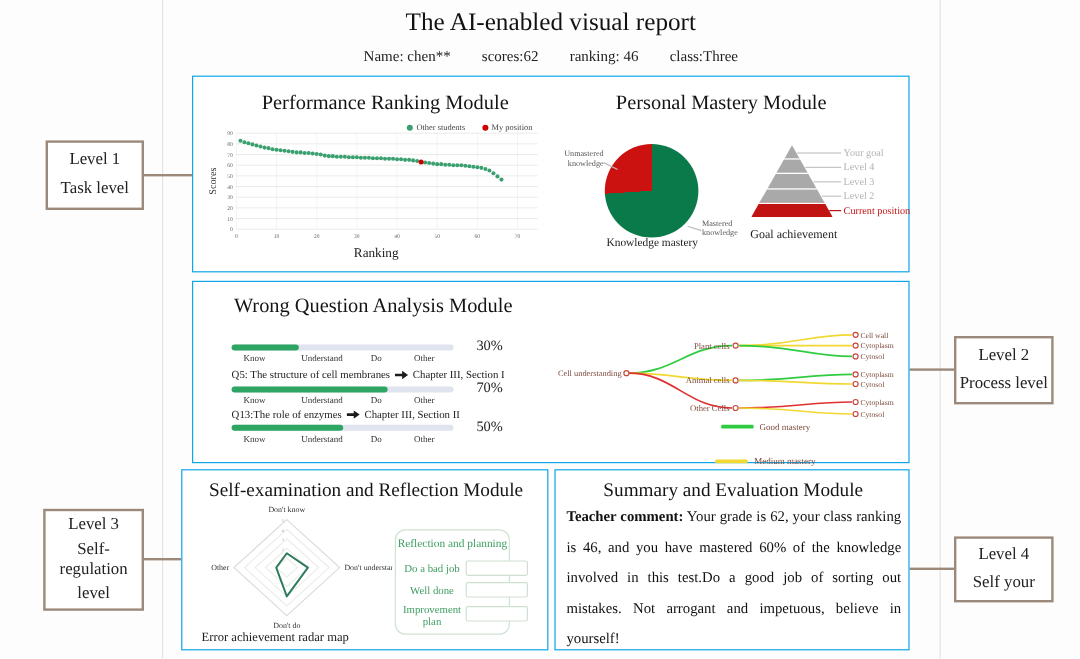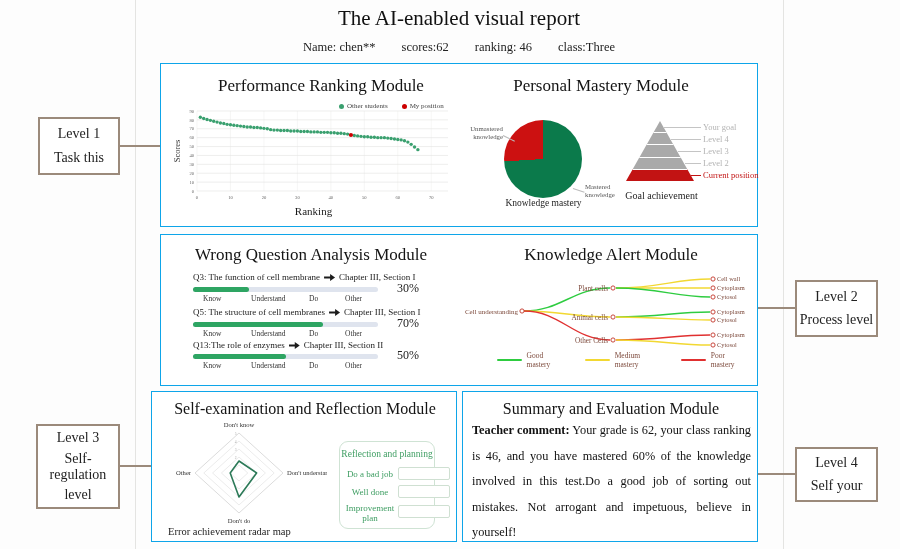--- a/index.html
+++ b/index.html
@@ -83,21 +83,21 @@
     <div class="info">
       <span>Name: chen**</span>
       <span>scores:62</span>
       <span>ranking: 46</span>
       <span>class:Three</span>
     </div>
   </div>
 
   <div class="lvbox abs" style="left:38px; top:117px; width:82px; height:58px;align-items:center;">
     <span>Level 1</span>
-    <span>Task this</span>
+    <span>Task level</span>
   </div>
   <div class="conn" style="left:120px; top:145px; width:40px;"></div>
 
   <div class="lvbox abs" style="left:795px; top:280px; width:83px; height:57px;">
     <span>Level 2</span>
     <span>Process level</span>
   </div>
   <div class="conn" style="left:757px; top:307px; width:38px;"></div>
 
   <div class="lvbox abs" style="left:36px; top:424px; width:84px; height:85px;">
@@ -261,24 +261,20 @@
     <div class="pyr-label" style="left:542px; top:82px; color:#b3b3b3;">Level 3</div>
     <div class="pyr-label" style="left:542px; top:94px; color:#b3b3b3;">Level 2</div>
     <div class="pyr-label" style="left:542px; top:106px; color:#c21313;">Current position</div>
     <div class="caption" style="left:458px; top:126px; width:85px; text-align:center; font-size:10px;">Goal achievement</div>
   </div>
 
   <div class="panel" style="left:160px; top:234px; width:598px; height:152px;">
 
     <div class="mod-title t17" style="left:20px; top:10px; width:260px;">Wrong Question Analysis Module</div>
 
-    <div class="wq-head" style="left:32px; top:37px;">
-      <span>Q3:</span>
-      <span>The function of cell membrane</span><span class="arrow-icon"></span><span>Chapter III, Section I</span>
-    </div>
     <div class="wq-track" style="left:32px; top:52px;">
         <div class="wq-fill" style="width: 30%; background: rgb(46, 165, 99);"></div>
       </div>
     <div class="wq-scale" style="left:32px; top:59px;">
       <span style="left:10px;">Know</span>
       <span style="left:58px;">Understand</span>
       <span style="left:116px;">Do</span>
       <span style="left:152px;">Other</span>
     </div>
     <div class="wq-pct" style="left:236px; top:46px;">30%</div>
@@ -305,21 +301,20 @@
         <div class="wq-fill" style="width: 50%; background: rgb(46, 165, 99);"></div>
       </div>
     <div class="wq-scale" style="left:32px; top:126px;">
       <span style="left:10px;">Know</span>
       <span style="left:58px;">Understand</span>
       <span style="left:116px;">Do</span>
       <span style="left:152px;">Other</span>
     </div>
     <div class="wq-pct" style="left:236px; top:113px;">50%</div>
 
-    <div class="mod-title t17" style="left:335px; top:10px; width:230px;">Knowledge Alert Module</div>
 
     <svg id="tree-svg" class="abs" style="left:300px; top:28px;" width="298" height="88" viewBox="0 0 298 88">
         <path d="M 63 48 C 100 48, 112 25, 149 25" fill="none" stroke="#2ecc40" stroke-width="1.4"></path>
         <path d="M 155 25 C 200 25, 213 16, 249 16" fill="none" stroke="#f2d832" stroke-width="1.4"></path>
         <path d="M 155 25 C 200 25, 213 25, 249 25" fill="none" stroke="#f2d832" stroke-width="1.4"></path>
         <path d="M 155 25 C 200 25, 213 34, 249 34" fill="none" stroke="#2ecc40" stroke-width="1.4"></path>
         <path d="M 63 48 C 100 48, 112 54, 149 54" fill="none" stroke="#f2d832" stroke-width="1.4"></path>
         <path d="M 155 54 C 200 54, 213 49, 249 49" fill="none" stroke="#2ecc40" stroke-width="1.4"></path>
         <path d="M 155 54 C 200 54, 213 57, 249 57" fill="none" stroke="#f2d832" stroke-width="1.4"></path>
         <path d="M 63 48 C 100 48, 112 77, 149 77" fill="none" stroke="#e03030" stroke-width="1.4"></path>
@@ -342,21 +337,21 @@
         <circle cx="252" cy="57" r="2.1" fill="#fff" stroke="#c8453a" stroke-width="1"></circle>
         <text x="256" y="59.3" font-size="6.4" fill="#7d4a3c">Cytosol</text>
         <text x="147" y="79.5" text-anchor="end" font-size="7.2" fill="#7d4a3c">Other Cells</text>
         <circle cx="152" cy="77" r="2.1" fill="#fff" stroke="#c8453a" stroke-width="1"></circle>
         <circle cx="252" cy="72" r="2.1" fill="#fff" stroke="#c8453a" stroke-width="1"></circle>
         <text x="256" y="74.3" font-size="6.4" fill="#7d4a3c">Cytoplasm</text>
         <circle cx="252" cy="82" r="2.1" fill="#fff" stroke="#c8453a" stroke-width="1"></circle>
         <text x="256" y="84.3" font-size="6.4" fill="#7d4a3c">Cytosol</text>
       </svg>
 
-    <div class="abs tree-legend" style="left:336px; top:116px; width:250px;">
+    <div class="abs tree-legend" style="left:352px; top:116px; width:250px;flex-direction:column;">
       <span class="leg-item">
         <span class="leg-line" style="background-color: rgb(46, 204, 64);"></span>
         <span>Good mastery</span>
       </span>
       <span class="leg-item">
         <span class="leg-line" style="background-color: rgb(242, 216, 50);"></span>
         <span>Medium mastery</span>
       </span>
       <span class="leg-item">
         <span class="leg-line" style="background-color: rgb(224, 48, 48);"></span>
@@ -380,21 +375,21 @@
         <polygon points="77,15 121,55 77,95 33,55" fill="none" stroke="#dcdcdc" stroke-width="1"></polygon>
         <text x="74.5" y="17" text-anchor="end" font-size="3.6" fill="#aaa">5</text>
         <polygon points="77,43 94.6,55 77,79 68.2,55" fill="none" stroke="#2c7a58" stroke-width="1.6" stroke-linejoin="round"></polygon>
         <text x="77" y="9" text-anchor="middle" font-size="6.6" fill="#333">Don't know</text>
         <text x="125" y="57" font-size="6.6" fill="#333">Don't understand</text>
         <text x="77" y="105" text-anchor="middle" font-size="6.6" fill="#333">Don't do</text>
         <text x="29" y="57" text-anchor="end" font-size="6.6" fill="#333">Other</text>
       </svg>
     <div class="caption" style="left:16px; top:134px; width:170px; font-size:10.5px;">Error achievement radar map</div>
 
-    <div id="refbox" class="abs" style="left:187px; top:49px; width:96px; height:88px;text-decoration:underline;">
+    <div id="refbox" class="abs" style="left:177px; top:49px; width:96px; height:88px;text-decoration:underline;">
       <div class="rtitle">Reflection and planning</div>
       <div class="ref-label" style="left:4px; top:27px; width:52px;">Do a bad job</div>
       <div class="ref-input" style="left:58px; top:25px;"></div>
       <div class="ref-label" style="left:4px; top:45px; width:52px;">Well done</div>
       <div class="ref-input" style="left:58px; top:43px;"></div>
       <div class="ref-label" style="left:4px; top:61px; width:52px;">Improvement plan</div>
       <div class="ref-input" style="left:58px; top:63px;"></div>
     </div>
   </div>
 

